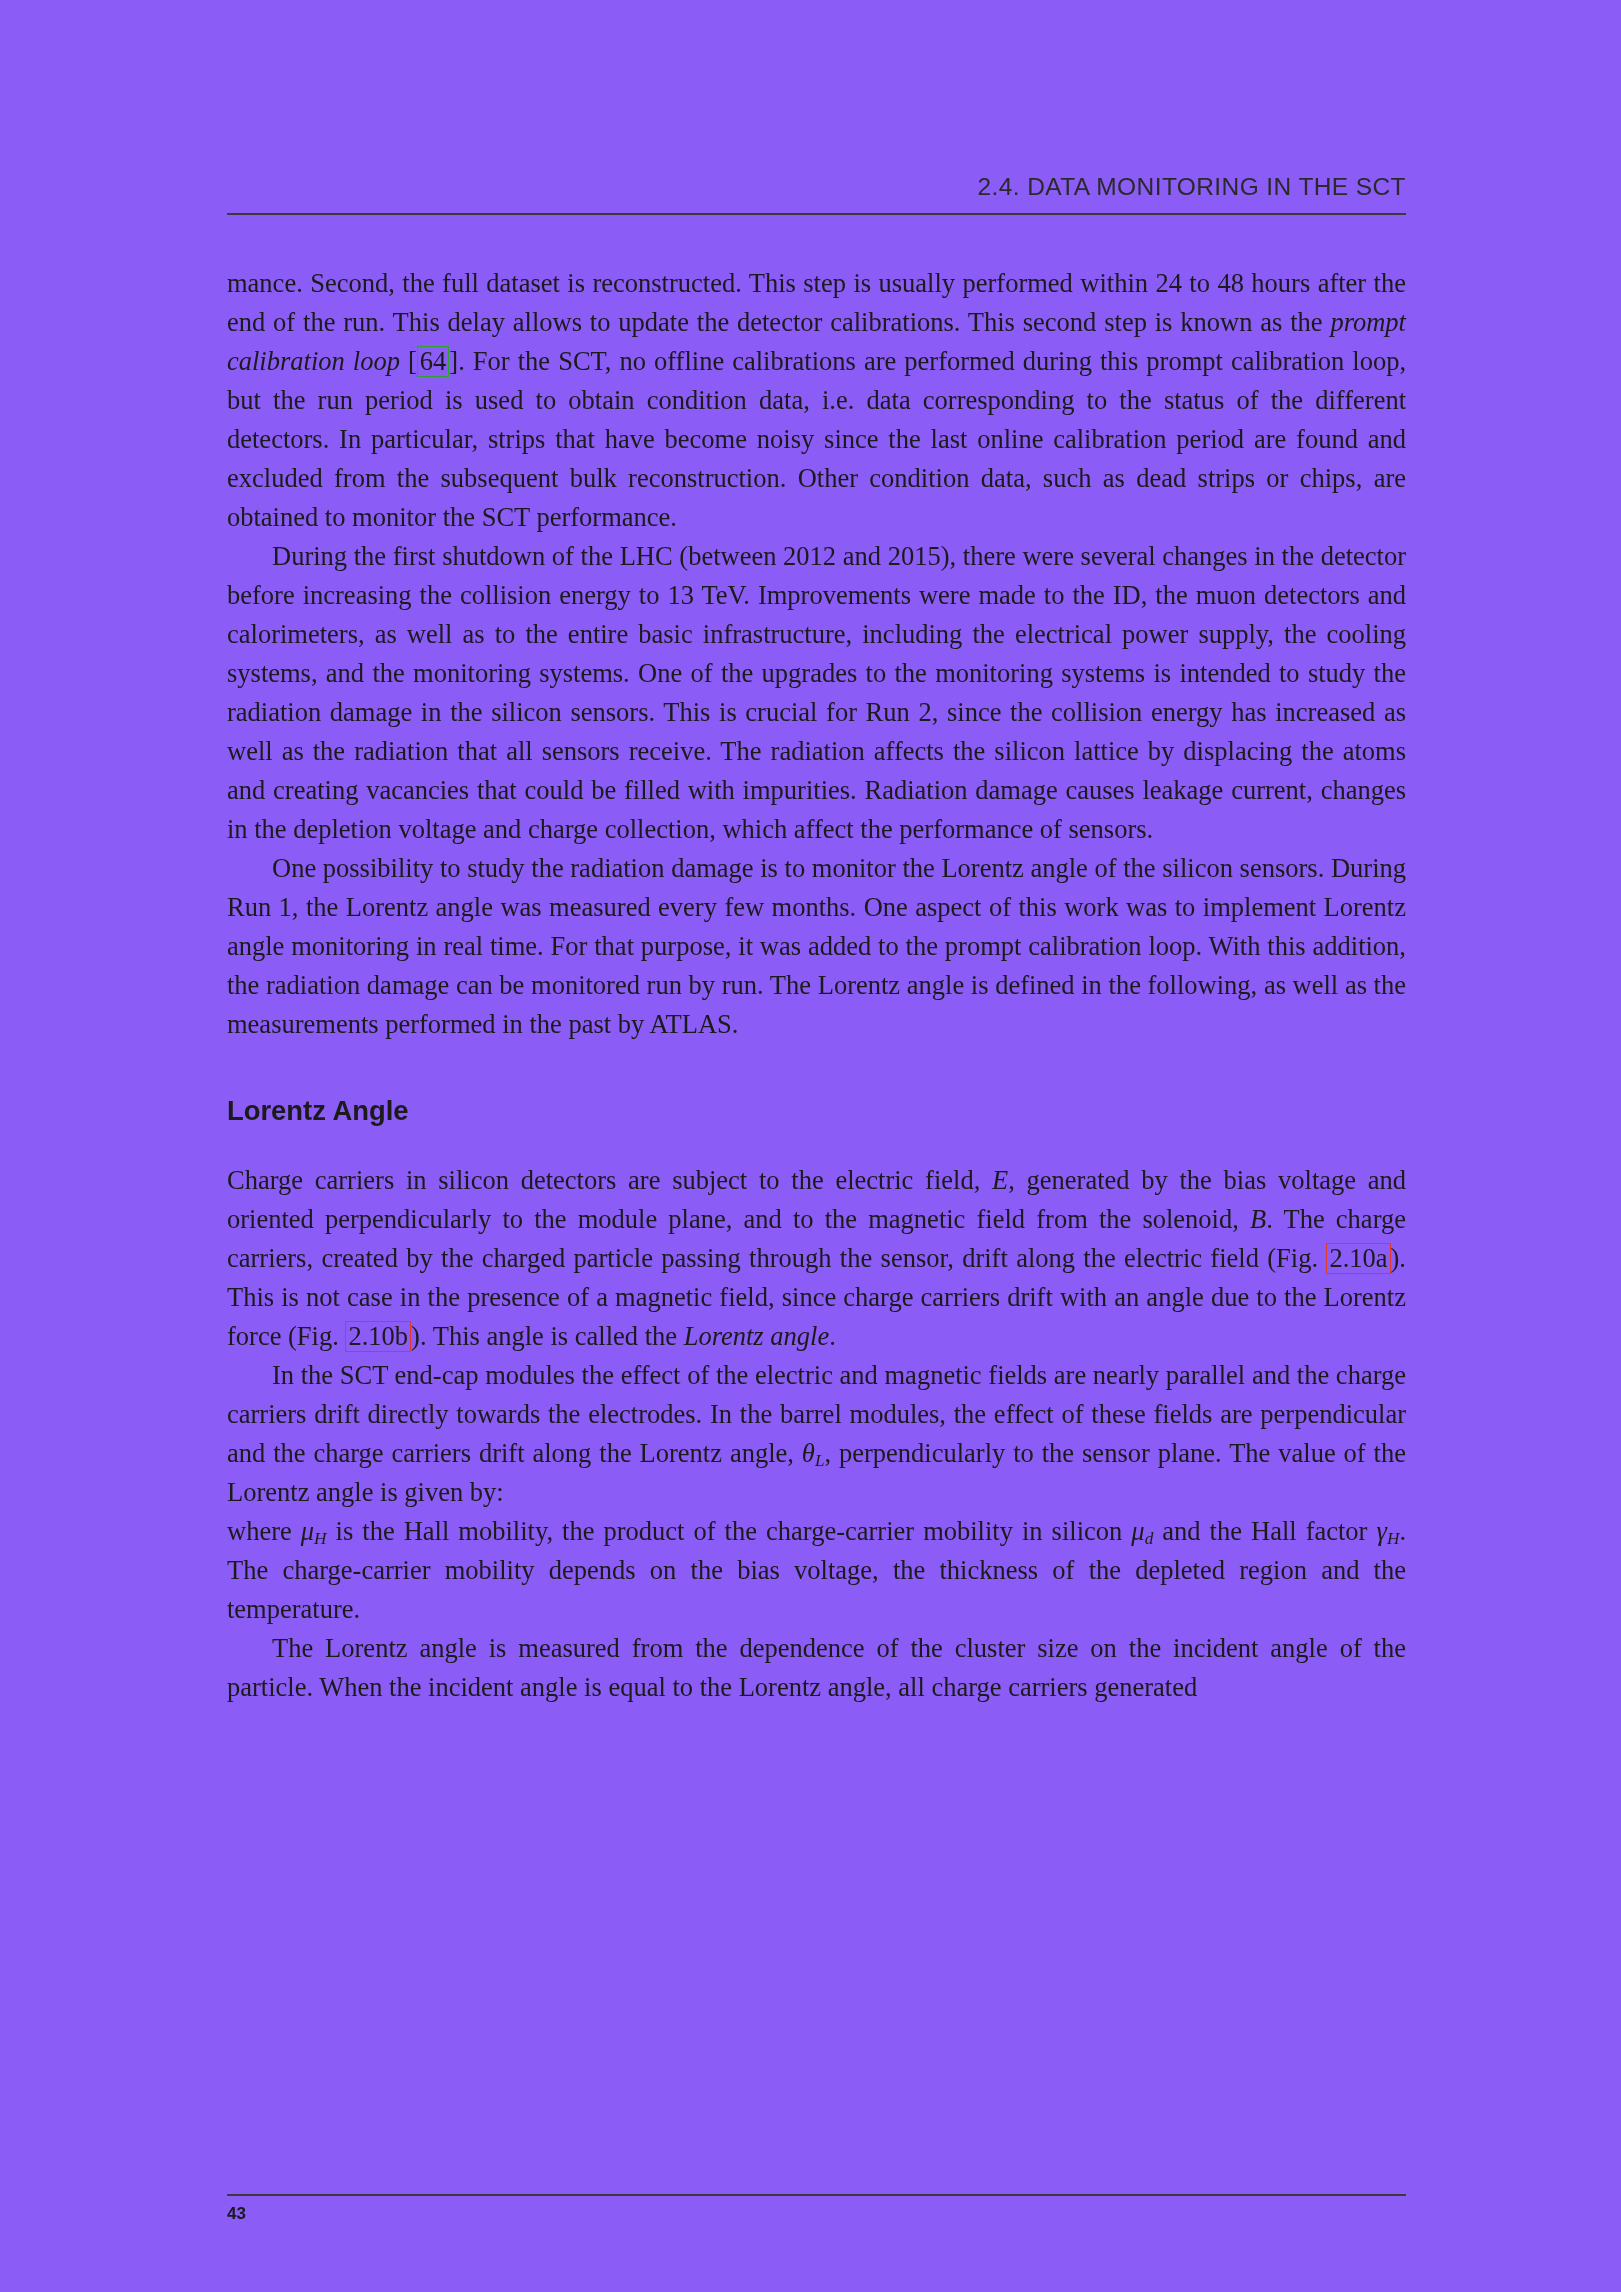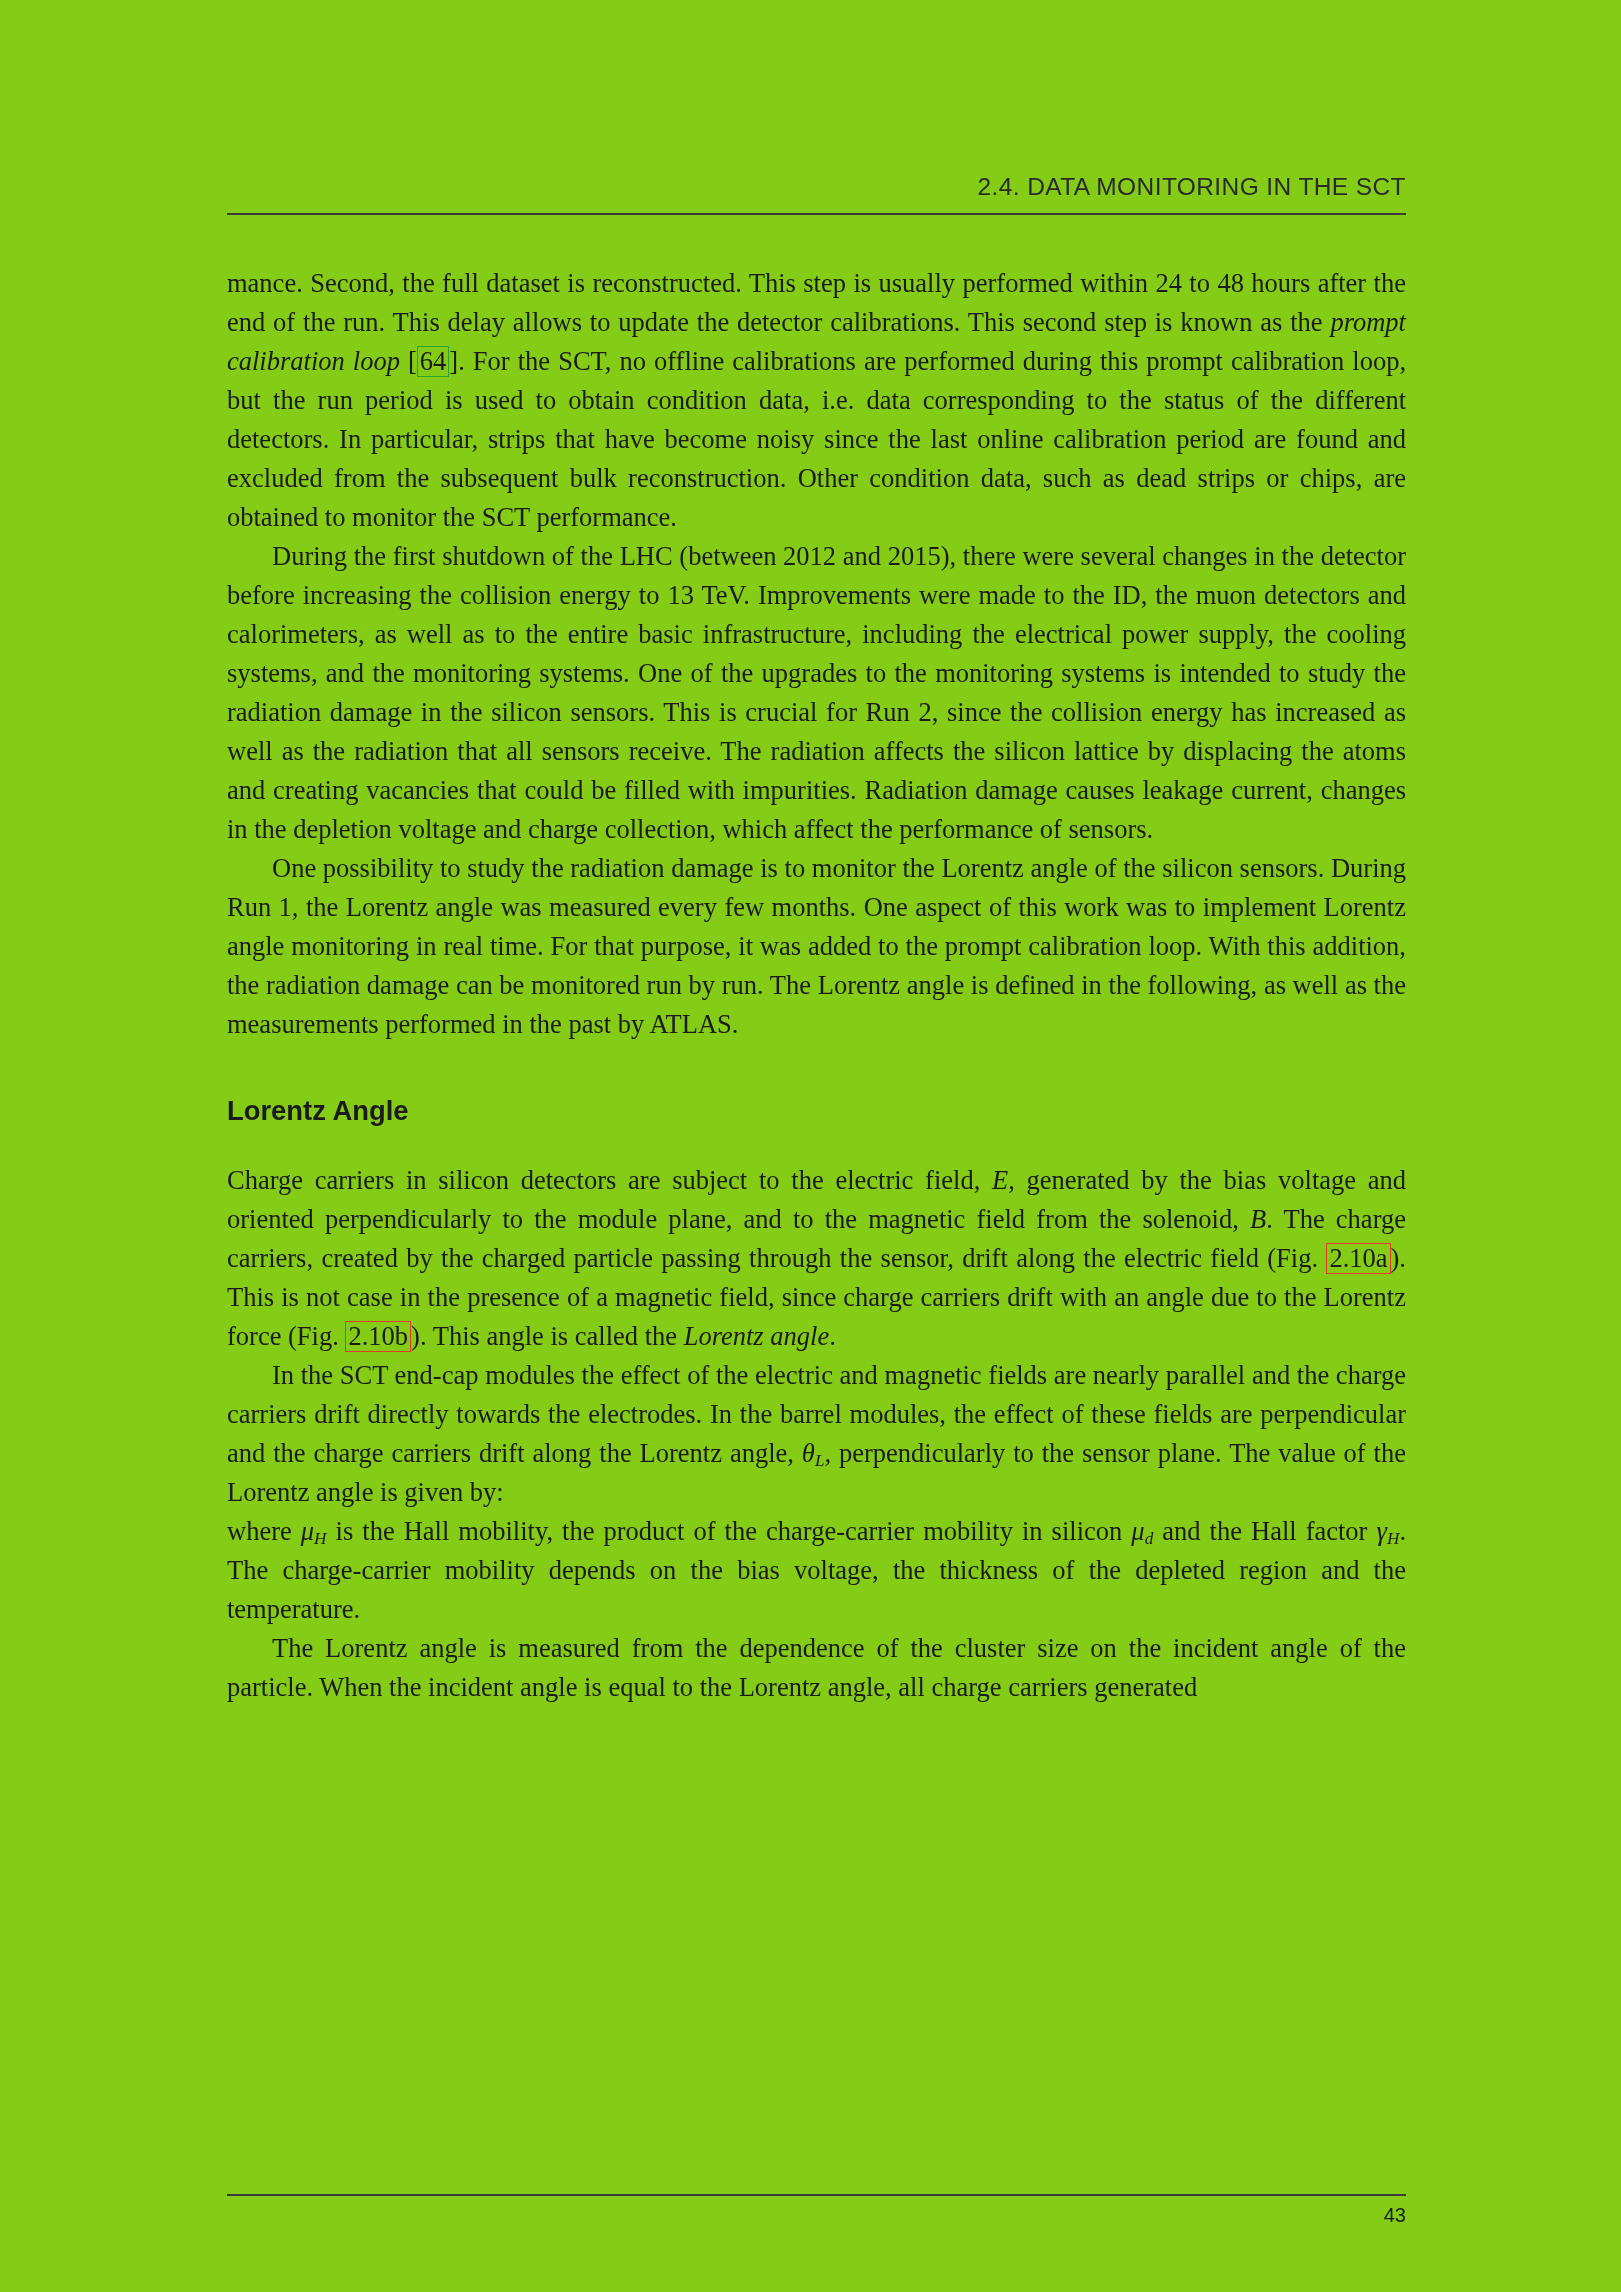--- a/index.html
+++ b/index.html
@@ -2,21 +2,21 @@
 <html style="--citation-green: #2ca22c; --reference-red: #e23a28;"><head>
 <meta charset="utf-8">
 <style>
   * { margin: 0; padding: 0; box-sizing: border-box; }
   html, body { background: #ffffff; }
   .page {
     position: relative;
     width: 1621px;
     height: 2293px;
     margin: 0 auto;
-    background: #84cc16;
+    background: #8b5cf6;
     font-family: "Liberation Serif", serif;
     color: #1b1b1b;
     overflow: hidden;
   }
   .content {
     position: absolute;
     left: 227px;
     width: 1179px;
     top: 0;
   }
@@ -89,24 +89,24 @@
     left: 227px;
     width: 1179px;
     top: 2194px;
   }
   .footer-rule {
     border: none;
     border-top: 2px solid #3a3a3a;
   }
   .page-number {
     margin-top: 7.8px;
-    text-align: right;
+    text-align: left;
     font-family: "Liberation Sans", sans-serif;
-    font-weight: normal;
-    font-size: 20px;
+    font-weight: bold;
+    font-size: 17px;
     color: #1b1b1b;
   }
 </style>
 </head>
 <body>
 
 <div class="page">
 
   <div class="content">
 

